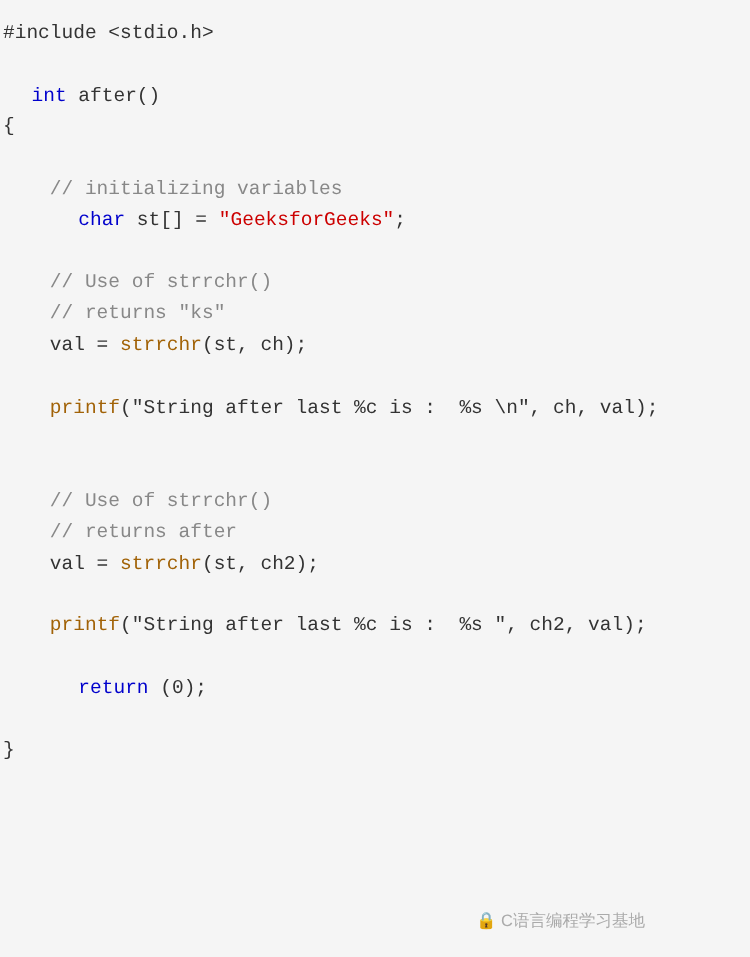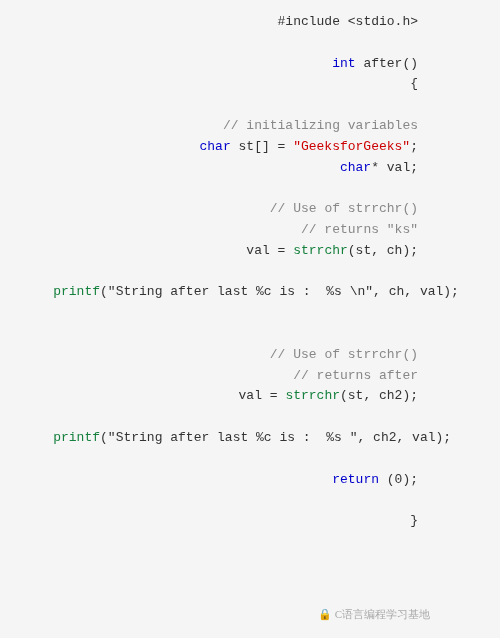--- a/index.html
+++ b/index.html
@@ -14,76 +14,75 @@
       background-color: #f5f5f5;
       font-family: 'Courier New', Courier, monospace;
       font-size: 13px;
       overflow: hidden;
     }
 
     .code-container {
       width: 440px;
       height: 638px;
       background-color: #f5f5f5;
-      padding: 12px 22px;
+      padding: 12px 2px;
       position: relative;
       line-height: 1.6;
-      text-align: right;
     }
 
     .line {
       display: block;
       white-space: pre;
       color: #333;
     }
 
     .keyword {
       color: #0000cc;
       font-weight: normal;
+      margin-left: 19px;
     }
 
     .function-call {
-      color: #15803d;
+      color: #a16207;
     }
 
     .comment {
       color: #888;
     }
 
     .string-val {
       color: #cc0000;
     }
 
     .watermark {
       position: absolute;
       bottom: 14px;
       right: 10px;
       font-size: 11px;
       color: #aaa;
-      font-family: Liberation Serif, serif;
+      font-family: Liberation Sans, sans-serif;
     }
 
     .empty-line {
       display: block;
       height: 1.6em;
     }
   </style>
 </head>
 <body>
 
 <div class="code-container">
   <div id="code-lines">
       <span class="line"><span>#include </span><span>&lt;stdio.h&gt;</span></span>
       <span class="empty-line"></span>
       <span class="line"><span class="keyword">int </span><span>after()</span></span>
       <span class="line"><span>{</span></span>
       <span class="empty-line"></span>
       <span class="line"><span class="comment">    // initializing variables</span></span>
       <span class="line"><span>    </span><span class="keyword">char</span><span> st[] = </span><span class="string-val">"GeeksforGeeks"</span><span>;</span></span>
-      <span class="line"><span>    </span><span class="keyword">char</span><span>* val;</span></span>
       <span class="empty-line"></span>
       <span class="line"><span class="comment">    // Use of strrchr()</span></span>
       <span class="line"><span class="comment">    // returns "ks"</span></span>
       <span class="line"><span>    val = </span><span class="function-call">strrchr</span><span>(st, ch);</span></span>
       <span class="empty-line"></span>
       <span class="line"><span>    </span><span class="function-call">printf</span><span>("String after last %c is :  %s \n", ch, val);</span></span>
       <span class="empty-line"></span>
       <span class="empty-line"></span>
       <span class="line"><span class="comment">    // Use of strrchr()</span></span>
       <span class="line"><span class="comment">    // returns after</span></span>

